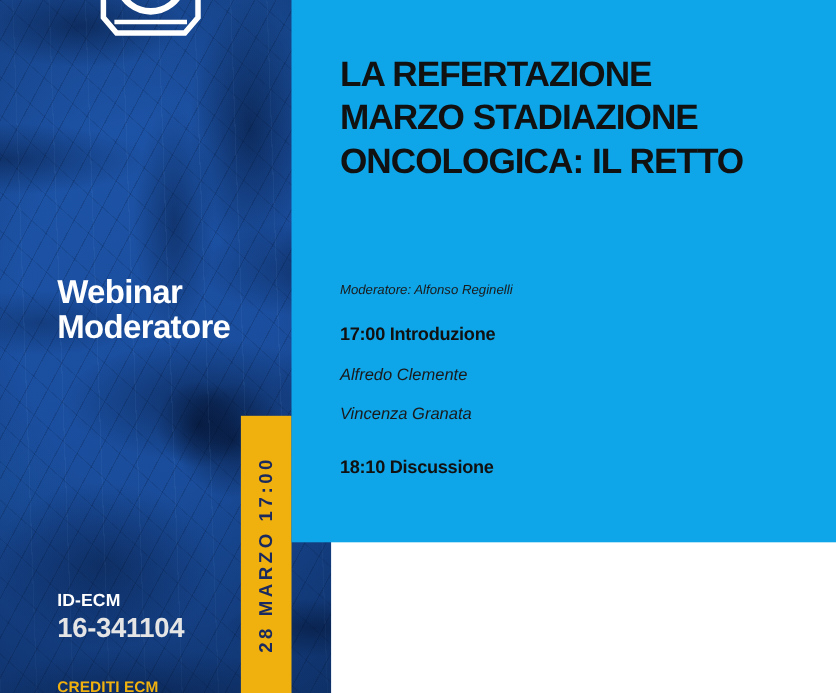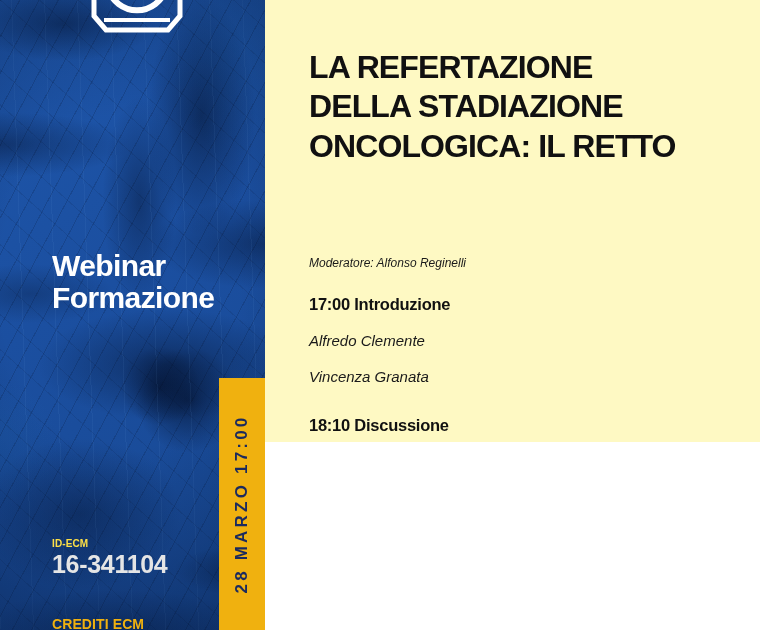--- a/index.html
+++ b/index.html
@@ -26,20 +26,21 @@
 
   
   .left-panel {
     position: absolute;
     left: 0;
     top: 0;
     width: 265px;
     height: 630px;
     background: #1b4fa0;
     overflow: hidden;
+    padding-left: 36px;
   }
 
   
   .texture {
     position: absolute;
     inset: -40px -40px -40px -40px;
     opacity: 1;
     background:
       radial-gradient(ellipse 150px 60px at 30% 9%,  rgba(3,18,48,0.50) 0%, rgba(3,18,48,0.0) 62%),
       radial-gradient(ellipse 90px 200px at 70% 22%, rgba(2,16,44,0.55) 0%, rgba(2,16,44,0.0) 60%),
@@ -96,23 +97,23 @@
   .panel-heading .ln { display: block; white-space: nowrap; }
 
   
   .idecm-block {
     position: absolute;
     left: 52px;
     top: 538px;
     width: 190px;
   }
   .idecm-label {
-    color: #fde047;
-    font-weight: bold;
-    font-size: 10px;
+    color: #ffffff;
+    font-weight: bold;
+    font-size: 16px;
     letter-spacing: 0.1px;
     line-height: 1.1;
   }
   .idecm-value {
     color: #e5e5e5;
     font-weight: bold;
     font-size: 25px;
     letter-spacing: -0.3px;
     line-height: 1.15;
     margin-top: 1px;
@@ -149,22 +150,22 @@
     font-size: 17px;
     letter-spacing: 3.2px;
   }
 
   
   .right-content {
     position: absolute;
     left: 265px;
     top: 0;
     width: 495px;
-    height: 442px;
-    background: #fef9c3;
+    height: 493px;
+    background: #0ea5e9;
   }
 
   .main-title {
     position: absolute;
     left: 44px;
     top: 48px;
     width: 430px;
     color: #111111;
     font-weight: bold;
     font-size: 32px;
@@ -223,40 +224,40 @@
         <path d="M34 18 L26 26 L34 34" fill="none" stroke="#ffffff" stroke-width="6" stroke-linecap="round" stroke-linejoin="round"></path>
         <rect x="62" y="4" width="5" height="16" fill="#ffffff"></rect>
         <rect x="70" y="0" width="5" height="20" fill="#ffffff"></rect>
         <rect x="78" y="8" width="5" height="12" fill="#ffffff"></rect>
         <line x1="26" y1="66" x2="92" y2="66" stroke="#ffffff" stroke-width="4"></line>
       </svg>
     </div>
 
     <div class="panel-heading">
       <span class="ln">Webinar</span>
-      <span class="ln">Formazione</span>
+      <span class="ln">Moderatore</span>
     </div>
 
     <div class="idecm-block">
       <div class="idecm-label">ID-ECM</div>
       <div class="idecm-value">16-341104</div>
     </div>
 
     <div class="crediti-label">CREDITI ECM</div>
   </div>
 
   <div class="date-bar">
     <span class="date-bar-text">28 MARZO 17:00</span>
   </div>
 
   <div class="right-content">
 
     <div class="main-title">
       <span class="tl">LA REFERTAZIONE</span>
-      <span class="tl">DELLA STADIAZIONE</span>
+      <span class="tl">MARZO STADIAZIONE</span>
       <span class="tl">ONCOLOGICA: IL RETTO</span>
     </div>
 
     <div class="program">
 
       <div class="moderator">Moderatore: Alfonso Reginelli</div>
 
       <div class="session">
         <div class="session-title">17:00 Introduzione</div>
 

